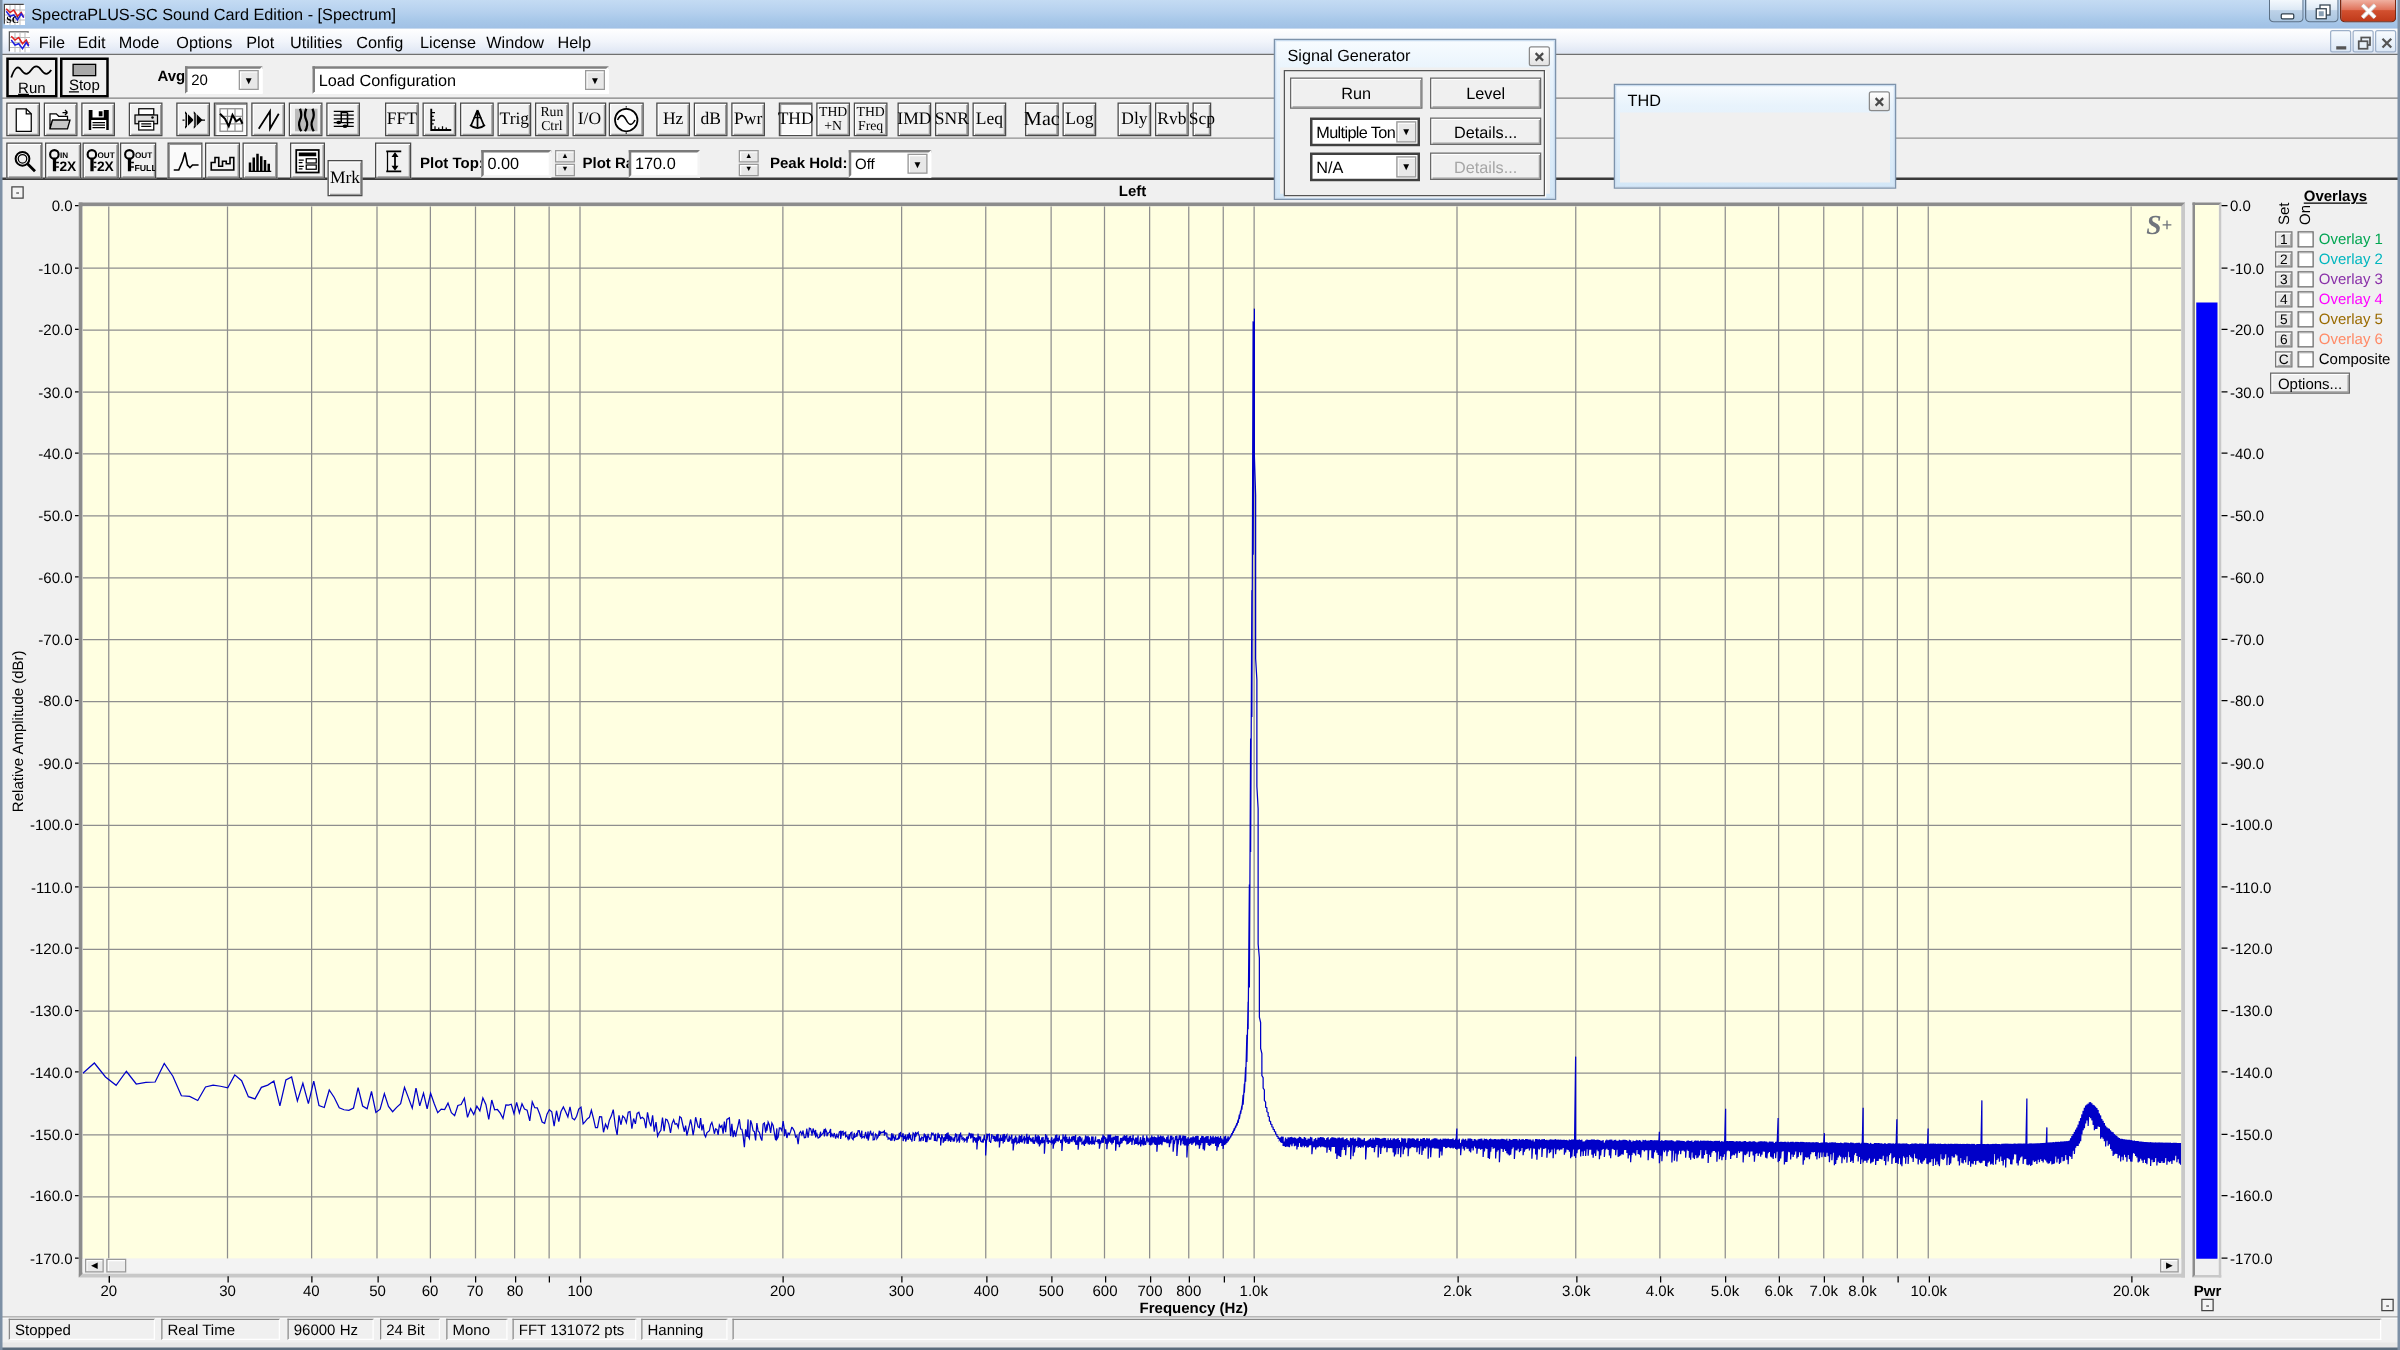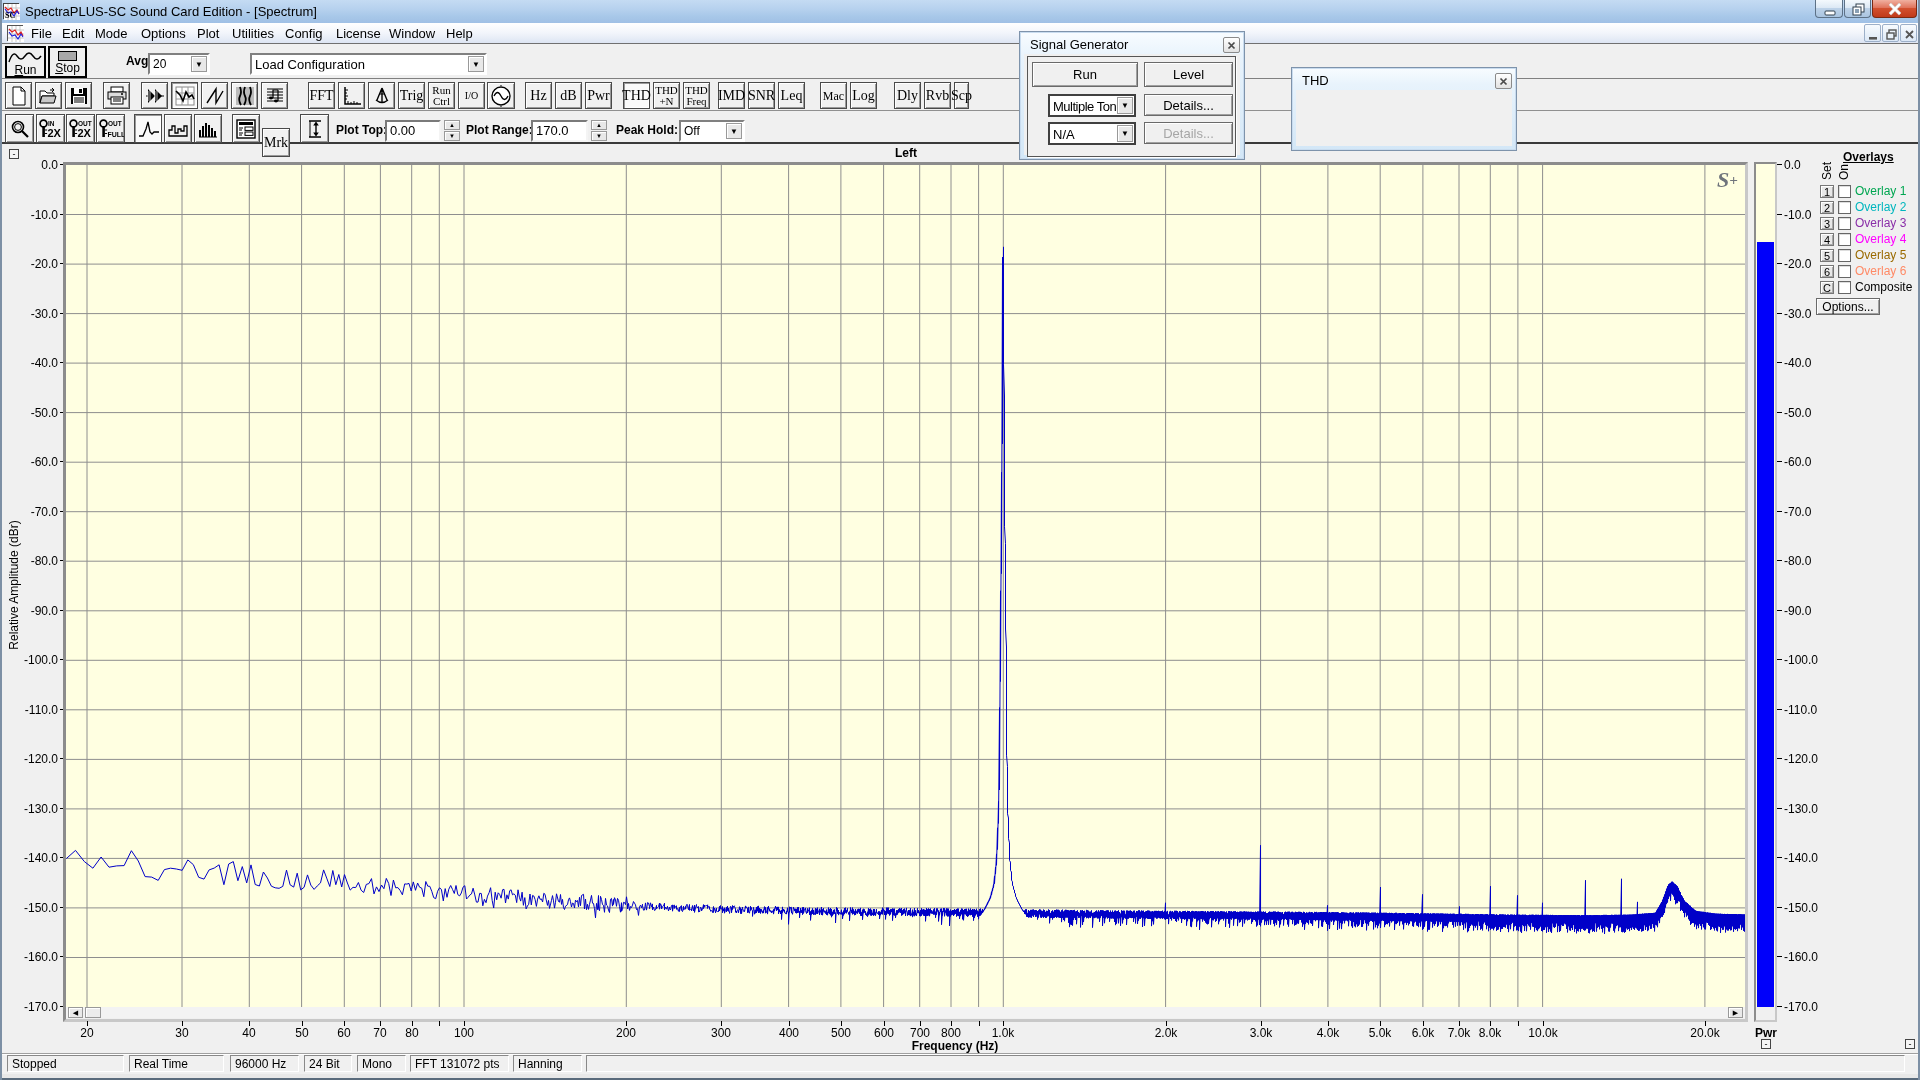--- a/index.html
+++ b/index.html
@@ -220,21 +220,21 @@
         <path d="M8 9 h6" stroke="#000"></path>
       </svg>
     </div>
     <div class="tbtn" style="left:398px;top:2px;width:27px;height:27px">
       <div class="ser" style="font-size:14px;line-height:14px">Trig</div>
     </div>
     <div class="tbtn" style="left:428px;top:2px;width:27px;height:27px">
       <div class="ser" style="font-size:11px;line-height:11px">Run<br>Ctrl</div>
     </div>
     <div class="tbtn" style="left:458px;top:2px;width:27px;height:27px">
-      <div class="ser" style="font-size:10px;line-height:14px">I/O</div>
+      <div class="ser" style="font-size:14px;line-height:14px">I/O</div>
     </div>
     <div class="tbtn" style="left:487px;top:2px;width:28px;height:27px">
       <svg width="22" height="22" viewBox="0 0 22 22">
         <circle cx="11" cy="11" r="9" fill="#fff" stroke="#000" stroke-width="1.4"></circle>
         <path d="M4 11 q3.5-7 7 0 t7 0" fill="none" stroke="#000" stroke-width="1.3"></path>
         <path d="M11 1 v-2 M11 21 v2" stroke="#000"></path>
       </svg>
     </div>
     <div class="tbtn" style="left:525px;top:2px;width:27px;height:27px">
       <div class="ser" style="font-size:14px;line-height:14px">Hz</div>
@@ -257,21 +257,21 @@
     <div class="tbtn" style="left:718px;top:2px;width:27px;height:27px">
       <div class="ser" style="font-size:14px;line-height:14px">IMD</div>
     </div>
     <div class="tbtn" style="left:748px;top:2px;width:27px;height:27px">
       <div class="ser" style="font-size:14px;line-height:14px">SNR</div>
     </div>
     <div class="tbtn" style="left:778px;top:2px;width:27px;height:27px">
       <div class="ser" style="font-size:14px;line-height:14px">Leq</div>
     </div>
     <div class="tbtn" style="left:820px;top:2px;width:27px;height:27px">
-      <div class="ser" style="font-size:12px;line-height:14px">Mac</div>
+      <div class="ser" style="font-size:16px;line-height:14px">Mac</div>
     </div>
     <div class="tbtn" style="left:850px;top:2px;width:27px;height:27px">
       <div class="ser" style="font-size:14px;line-height:14px">Log</div>
     </div>
     <div class="tbtn" style="left:894px;top:2px;width:27px;height:27px">
       <div class="ser" style="font-size:14px;line-height:14px">Dly</div>
     </div>
     <div class="tbtn" style="left:924px;top:2px;width:27px;height:27px">
       <div class="ser" style="font-size:14px;line-height:14px">Rvb</div>
     </div>
@@ -351,21 +351,21 @@
         <path d="M12 3.5 l-2.8 4 h5.6 z M12 18.5 l-2.8-4 h5.6 z" fill="#000"></path>
       </svg>
     </div>
   <div class="lbl" style="left:336px;top:11px;font-size:12px">Plot Top:</div>
   <div class="fld" style="left:385px;top:8px;width:56px;height:22px">0.00</div>
   <div class="spin" style="left:444px;top:8px">
       <div class="sb">▲</div>
       <div class="sb">▼</div>
     </div>
   <div class="lbl" style="left:466px;top:11px;font-size:12px">Plot Range:</div>
-  <div class="fld" style="left:531px;top:8px;width:57px;height:22px">170.0</div>
+  <div class="fld" style="left:503px;top:8px;width:57px;height:22px">170.0</div>
   <div class="spin" style="left:591px;top:8px">
       <div class="sb">▲</div>
       <div class="sb">▼</div>
     </div>
   <div class="lbl" style="left:616px;top:11px;font-size:12px">Peak Hold:</div>
   <div class="combo sunken" style="left:679px;top:8px;width:66px;height:22px">
       <div class="ctext" style="font-size:12px">Off</div>
       <div class="cbtn">▼</div>
     </div>
 </div>

